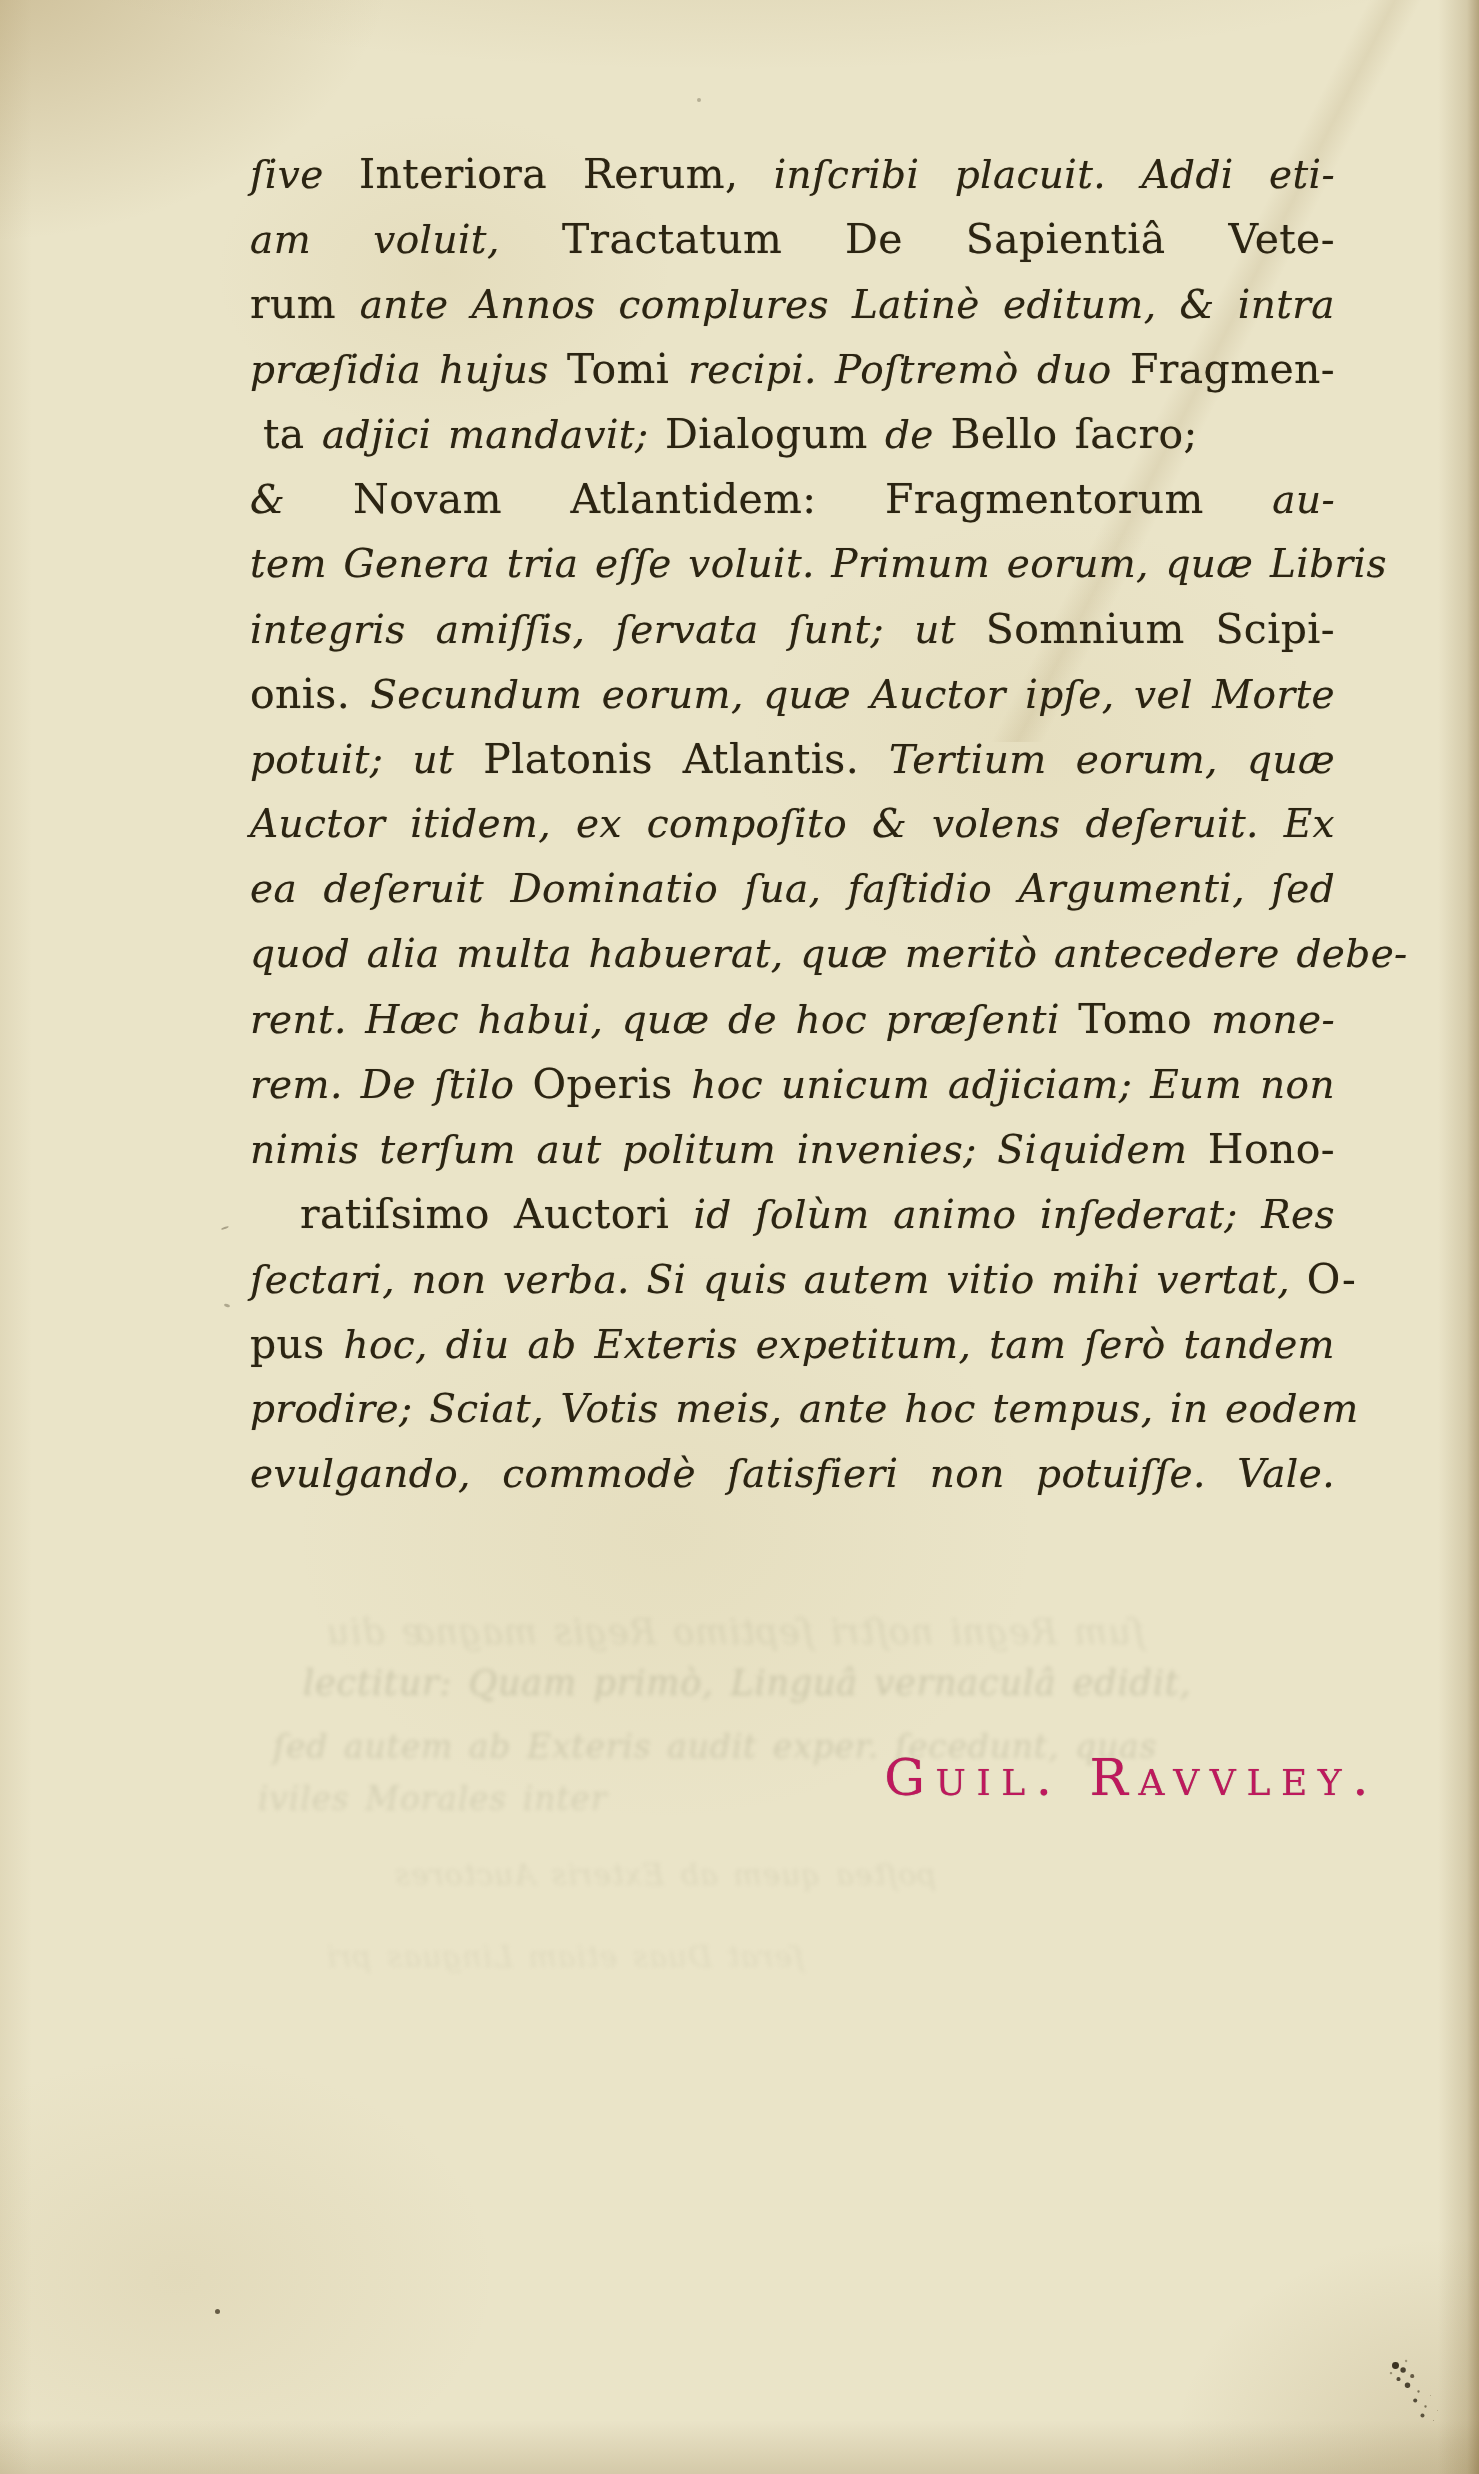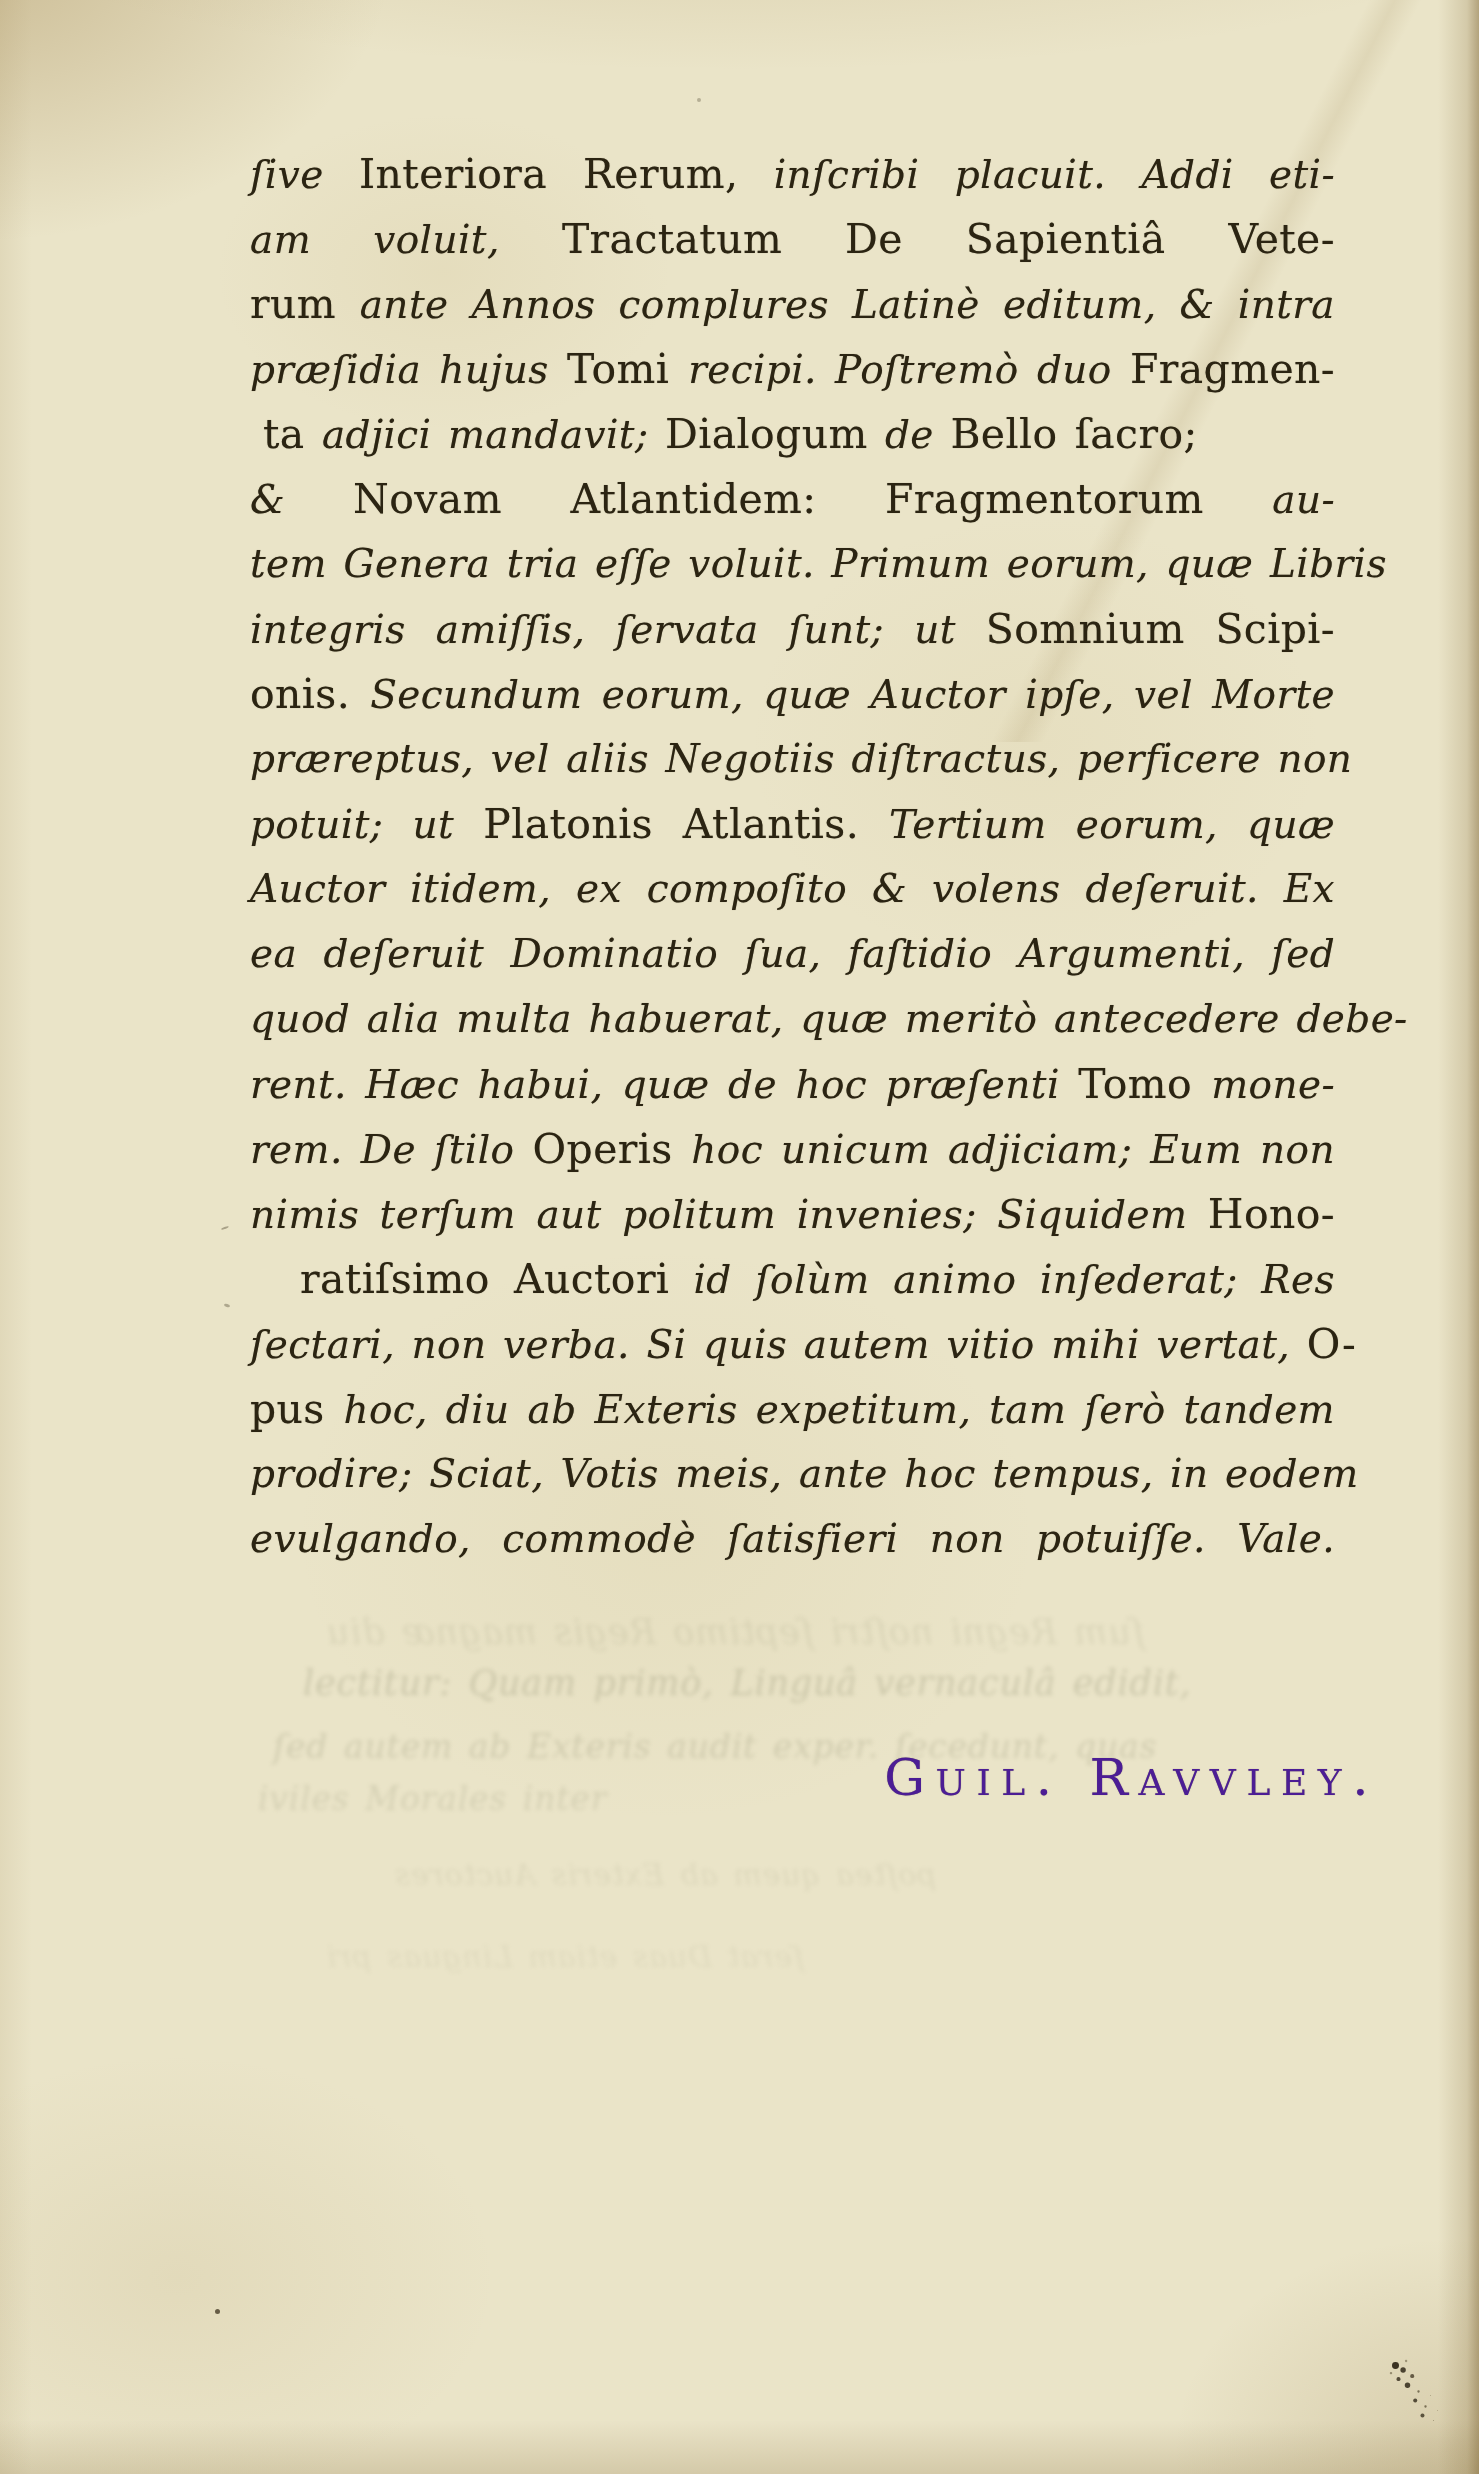--- a/index.html
+++ b/index.html
@@ -59,21 +59,21 @@
   .ro { font-style: normal; font-size: 1.05em; }
   .signature {
     position: absolute;
     top: 1748px;
     left: 803px;
     width: 576px;
     text-align: right;
     font-variant: small-caps;
     font-size: 51px;
     letter-spacing: 10.6px;
-    color: #4c1d95;
+    color: #be185d;
     text-shadow: 0 0 0.8px rgba(43,36,18,0.5);
     white-space: nowrap;
   }
   .ghost-layer { position: absolute; inset: 0; pointer-events: none; }
   .ghost {
     position: absolute;
     font-style: italic;
     color: #7d7d5e;
     filter: blur(1.9px);
     white-space: nowrap;
@@ -131,21 +131,20 @@
 <div class="letter-body">
     <div class="line"><span class="it">ſive </span><span class="ro">Interiora Rerum,</span><span class="it"> inſcribi placuit. Addi eti-</span></div>
     <div class="line"><span class="it">am voluit, </span><span class="ro">Tractatum De Sapientiâ Vete-</span></div>
     <div class="line"><span class="ro">rum </span><span class="it">ante Annos complures Latinè editum, &amp; intra</span></div>
     <div class="line"><span class="it">præſidia hujus </span><span class="ro">Tomi </span><span class="it">recipi. Poſtremò duo </span><span class="ro">Fragmen-</span></div>
     <div class="line short"><span class="ro">ta </span><span class="it">adjici mandavit; </span><span class="ro">Dialogum </span><span class="it">de </span><span class="ro">Bello ſacro;</span></div>
     <div class="line"><span class="it">&amp; </span><span class="ro">Novam Atlantidem: Fragmentorum </span><span class="it">au-</span></div>
     <div class="line"><span class="it">tem Genera tria eſſe voluit. Primum eorum, quæ Libris</span></div>
     <div class="line"><span class="it">integris amiſſis, ſervata ſunt; ut </span><span class="ro">Somnium Scipi-</span></div>
     <div class="line"><span class="ro">onis. </span><span class="it">Secundum eorum, quæ Auctor ipſe, vel Morte</span></div>
-    <div class="line"><span class="it">præreptus, vel aliis Negotiis diſtractus, perficere non</span></div>
     <div class="line"><span class="it">potuit; ut </span><span class="ro">Platonis Atlantis. </span><span class="it">Tertium eorum, quæ</span></div>
     <div class="line"><span class="it">Auctor itidem, ex compoſito &amp; volens deſeruit. Ex</span></div>
     <div class="line"><span class="it">ea deſeruit Dominatio ſua, faſtidio Argumenti, ſed</span></div>
     <div class="line"><span class="it">quod alia multa habuerat, quæ meritò antecedere debe-</span></div>
     <div class="line"><span class="it">rent. Hæc habui, quæ de hoc præſenti </span><span class="ro">Tomo </span><span class="it">mone-</span></div>
     <div class="line"><span class="it">rem. De ſtilo </span><span class="ro">Operis </span><span class="it">hoc unicum adjiciam; Eum non</span></div>
     <div class="line"><span class="it">nimis terſum aut politum invenies; Siquidem </span><span class="ro">Hono-</span></div>
     <div class="line" style="margin-left: 50px;"><span class="ro">ratiſsimo Auctori </span><span class="it">id ſolùm animo inſederat; Res</span></div>
     <div class="line"><span class="it">ſectari, non verba. Si quis autem vitio mihi vertat, </span><span class="ro">O-</span></div>
     <div class="line"><span class="ro">pus </span><span class="it">hoc, diu ab Exteris expetitum, tam ſerò tandem</span></div>

